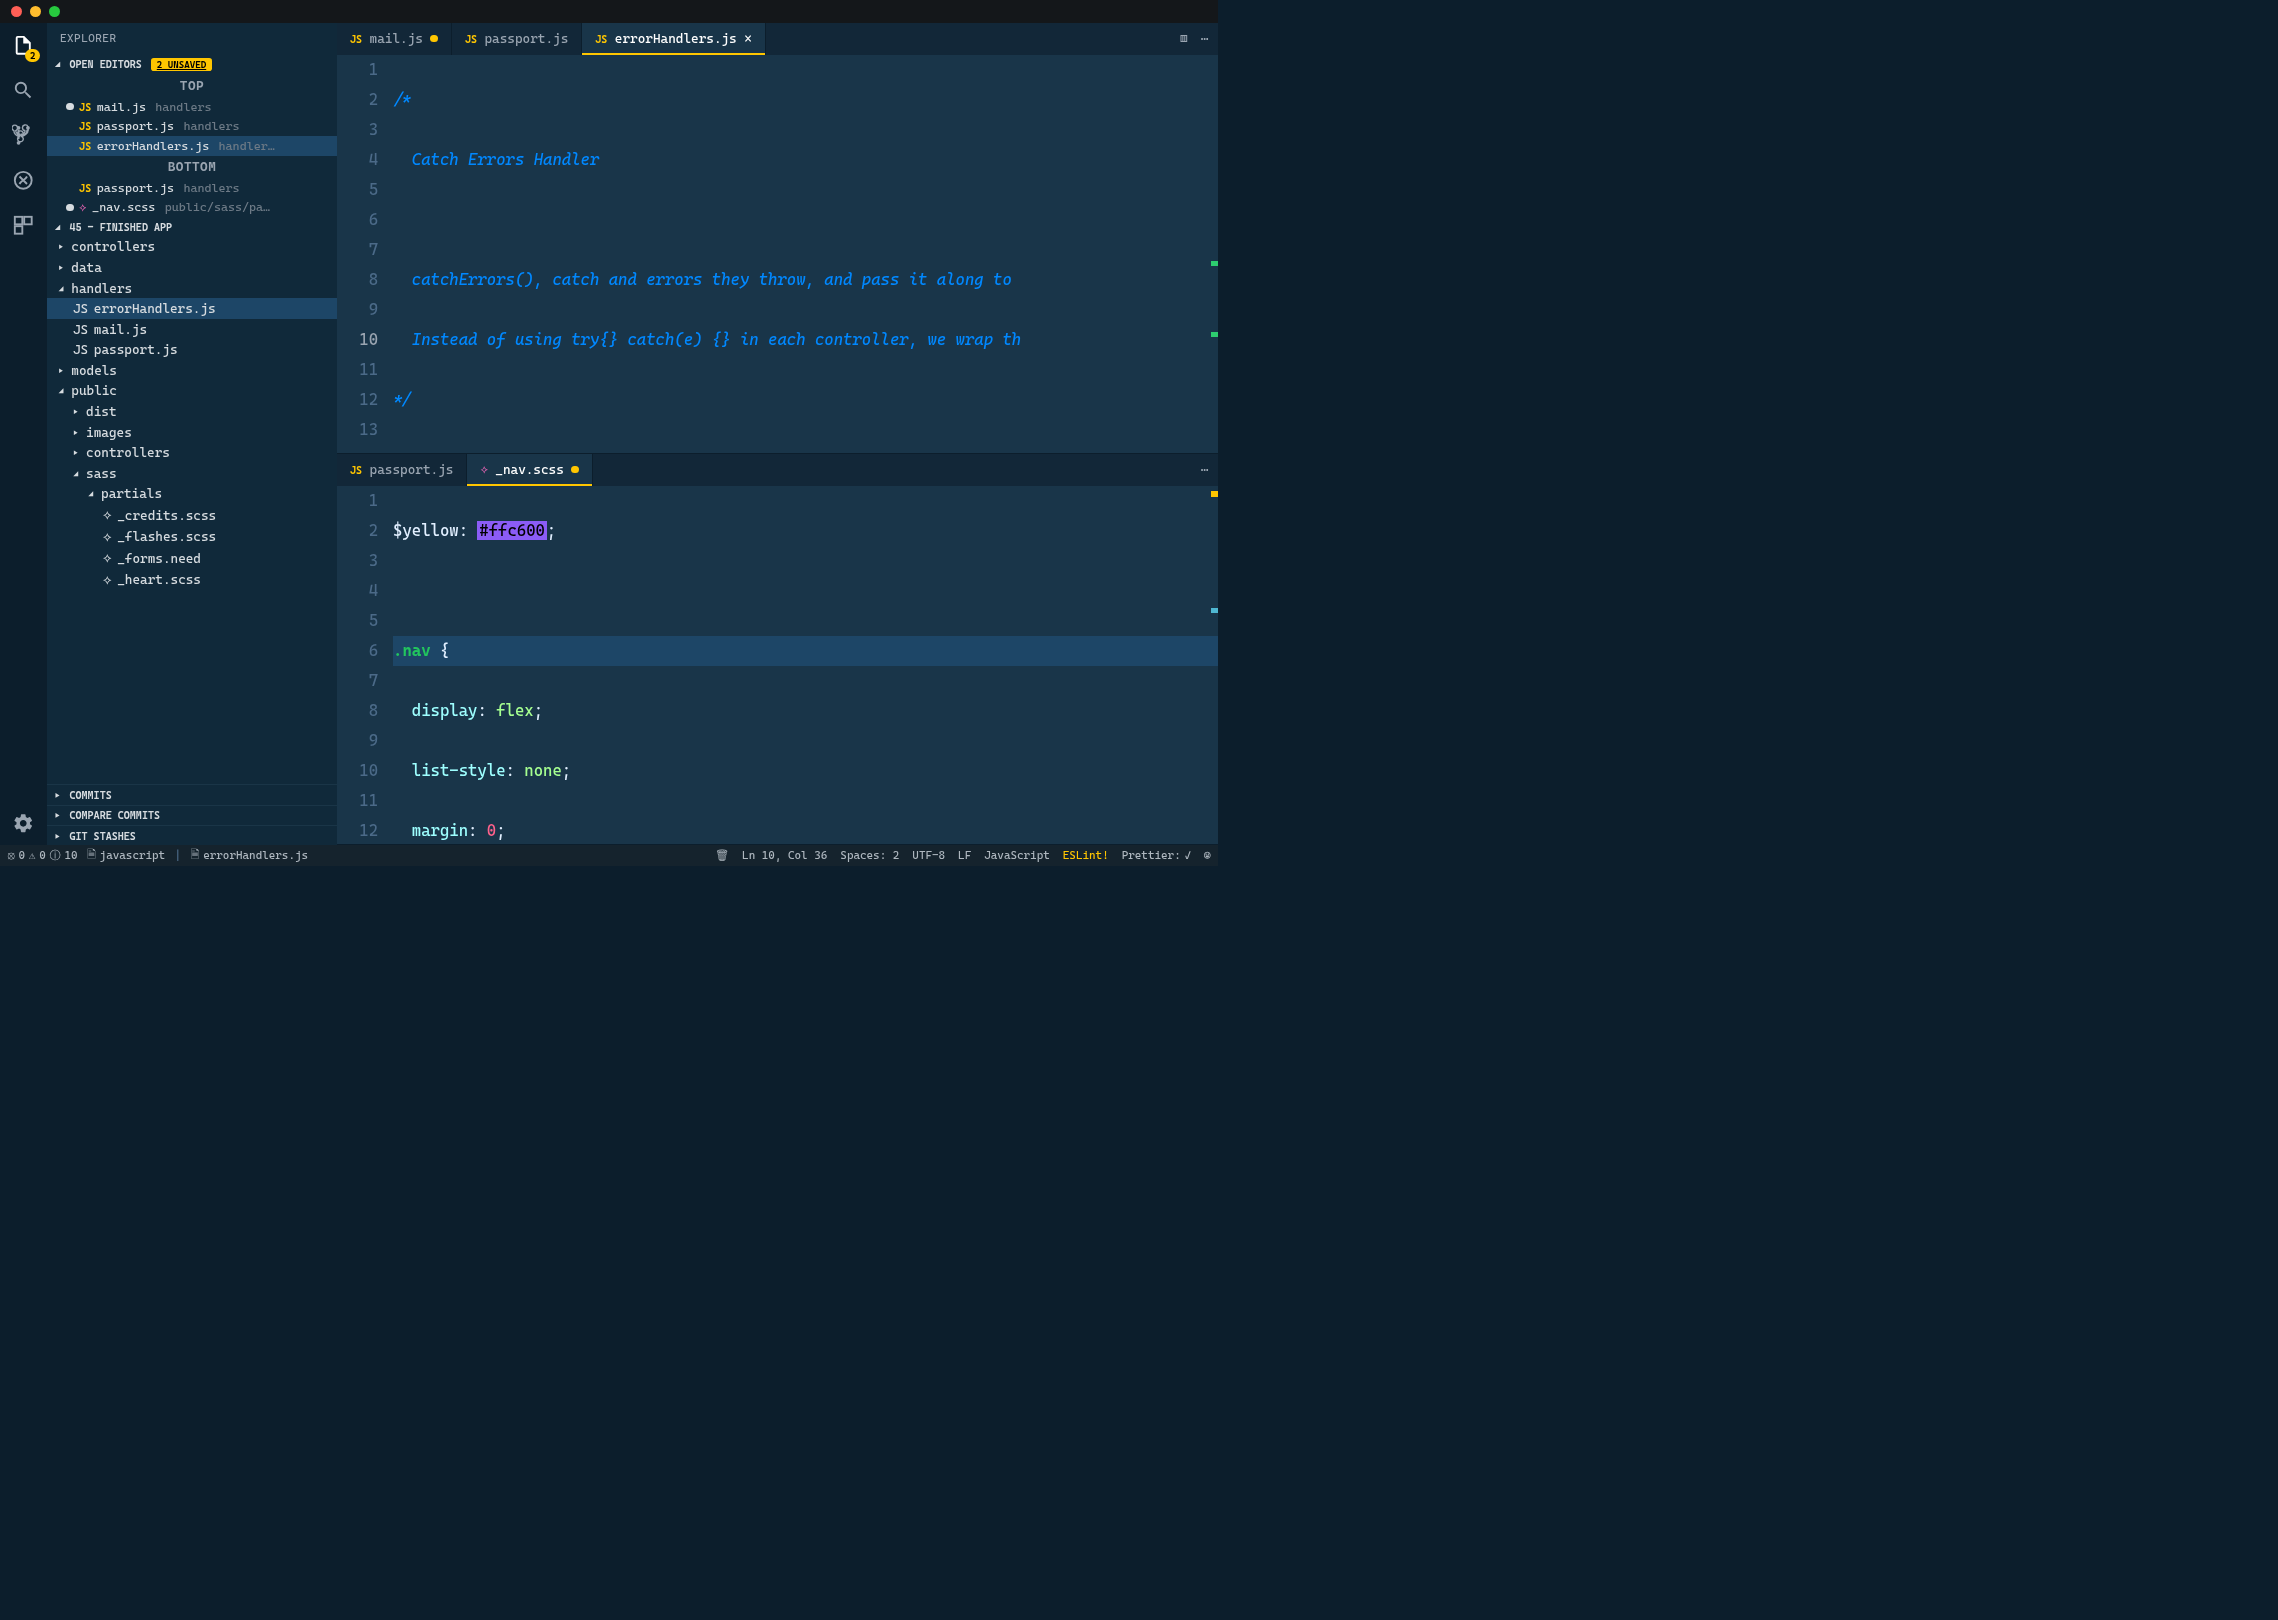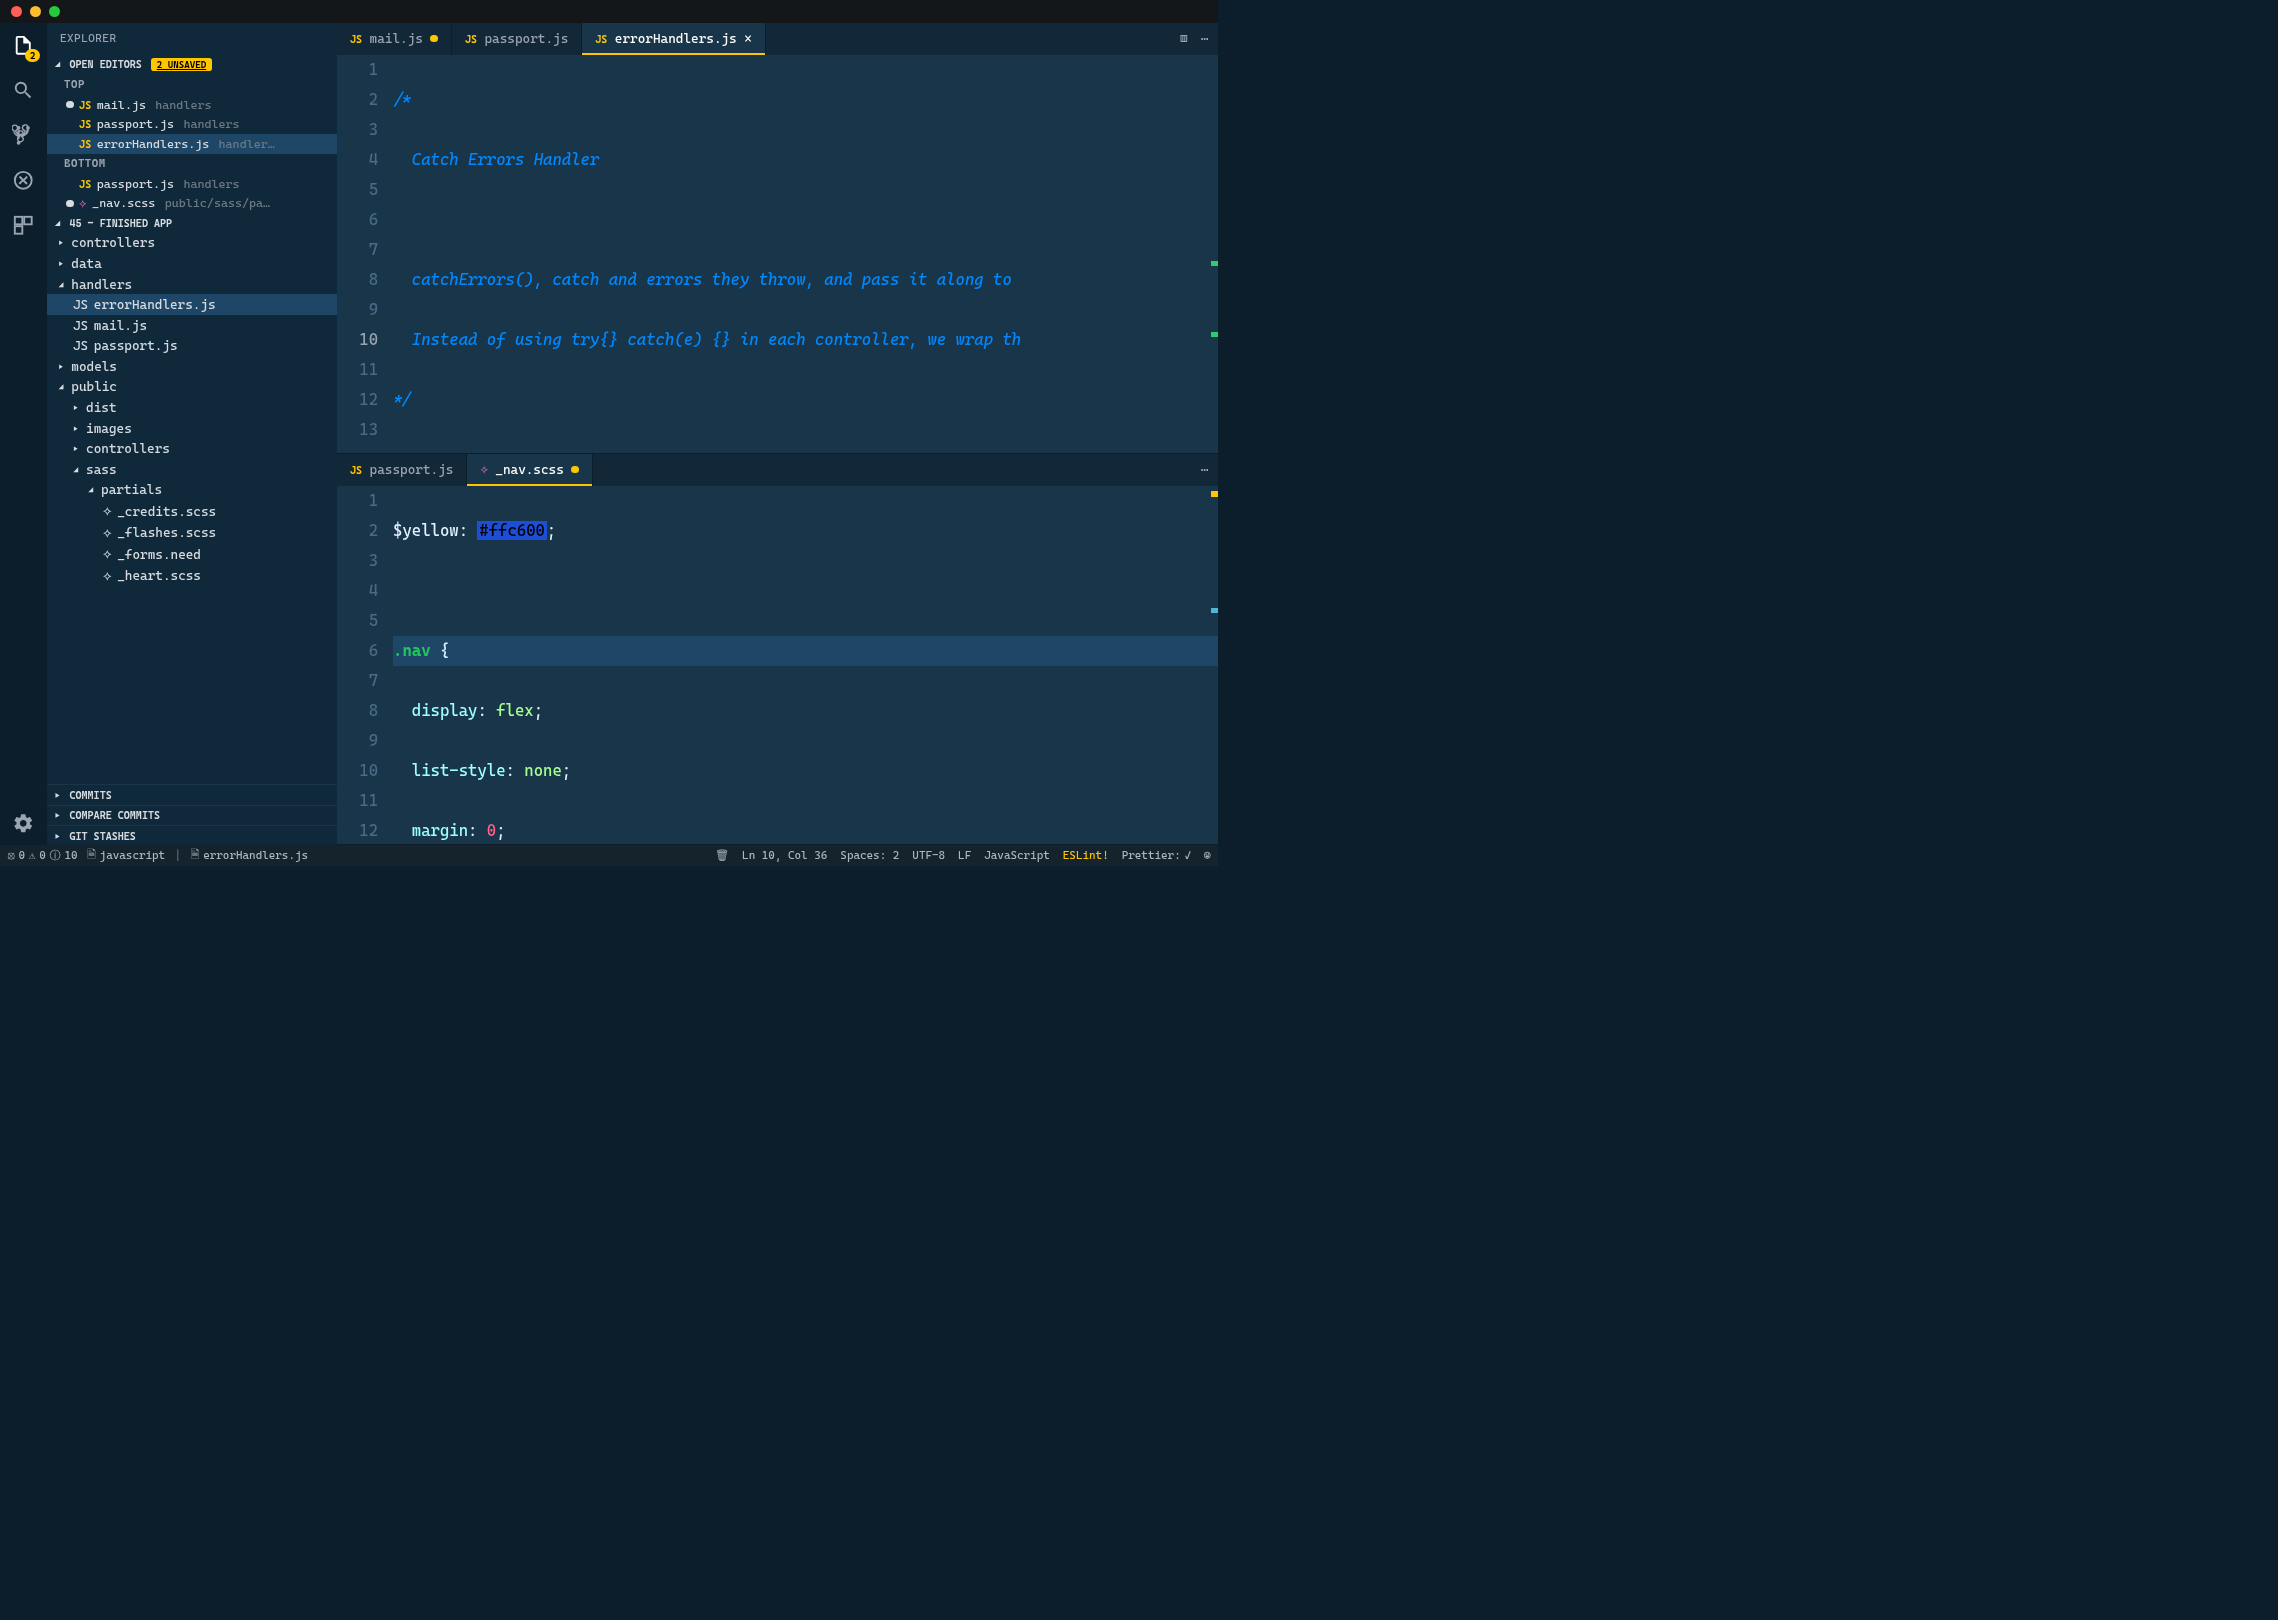--- a/index.html
+++ b/index.html
@@ -94,25 +94,26 @@
     background: #ffc600;
     color: #000;
     font-size: 9.4px;
     font-weight: bold;
     padding: 0.9px 5.6px;
     border-radius: 2.8px;
     margin-left: 3.7px;
     text-decoration: underline;
   }
   .group-label {
-    font-size: 11px;
+    font-size: 13px;
     font-weight: bold;
     color: #9aa5b1;
     padding: 3.7px 17px;
     letter-spacing: 0.5px;
+    text-align: center;
   }
   .side-item {
     display: flex;
     align-items: center;
     padding: 2.8px 7.5px 2.8px 19px;
     gap: 5.6px;
     color: #d7dce0;
     cursor: pointer;
     white-space: nowrap;
     overflow: hidden;
@@ -227,21 +228,21 @@
   .code .line.hl { background: #1d4667; }
   
   
   .c-comment { color: #0088ff; font-style: italic; }
   .c-punct { color: #e1efff; }
   .c-prop { color: #9effff; }
   .c-val { color: #a5ff90; }
   .c-num { color: #ff628c; }
   .c-sel { color: #22c55e; font-weight: bold; }
   .c-var { color: #e1efff; }
-  .hl-yellow { background: #1d4ed8; color: #000; padding: 0 1.9px; }
+  .hl-yellow { background: #8b5cf6; color: #000; padding: 0 1.9px; }
 
   .minimap-strip {
     position: absolute;
     right: 0; top: 0;
     width: 7.5px;
     height: 100%;
   }
   .mm-mark { position: absolute; right: 0; width: 7.5px; height: 5.6px; }
   .mm-green { background: #2dcc6f; }
   .mm-yellow { background: #ffc600; }

